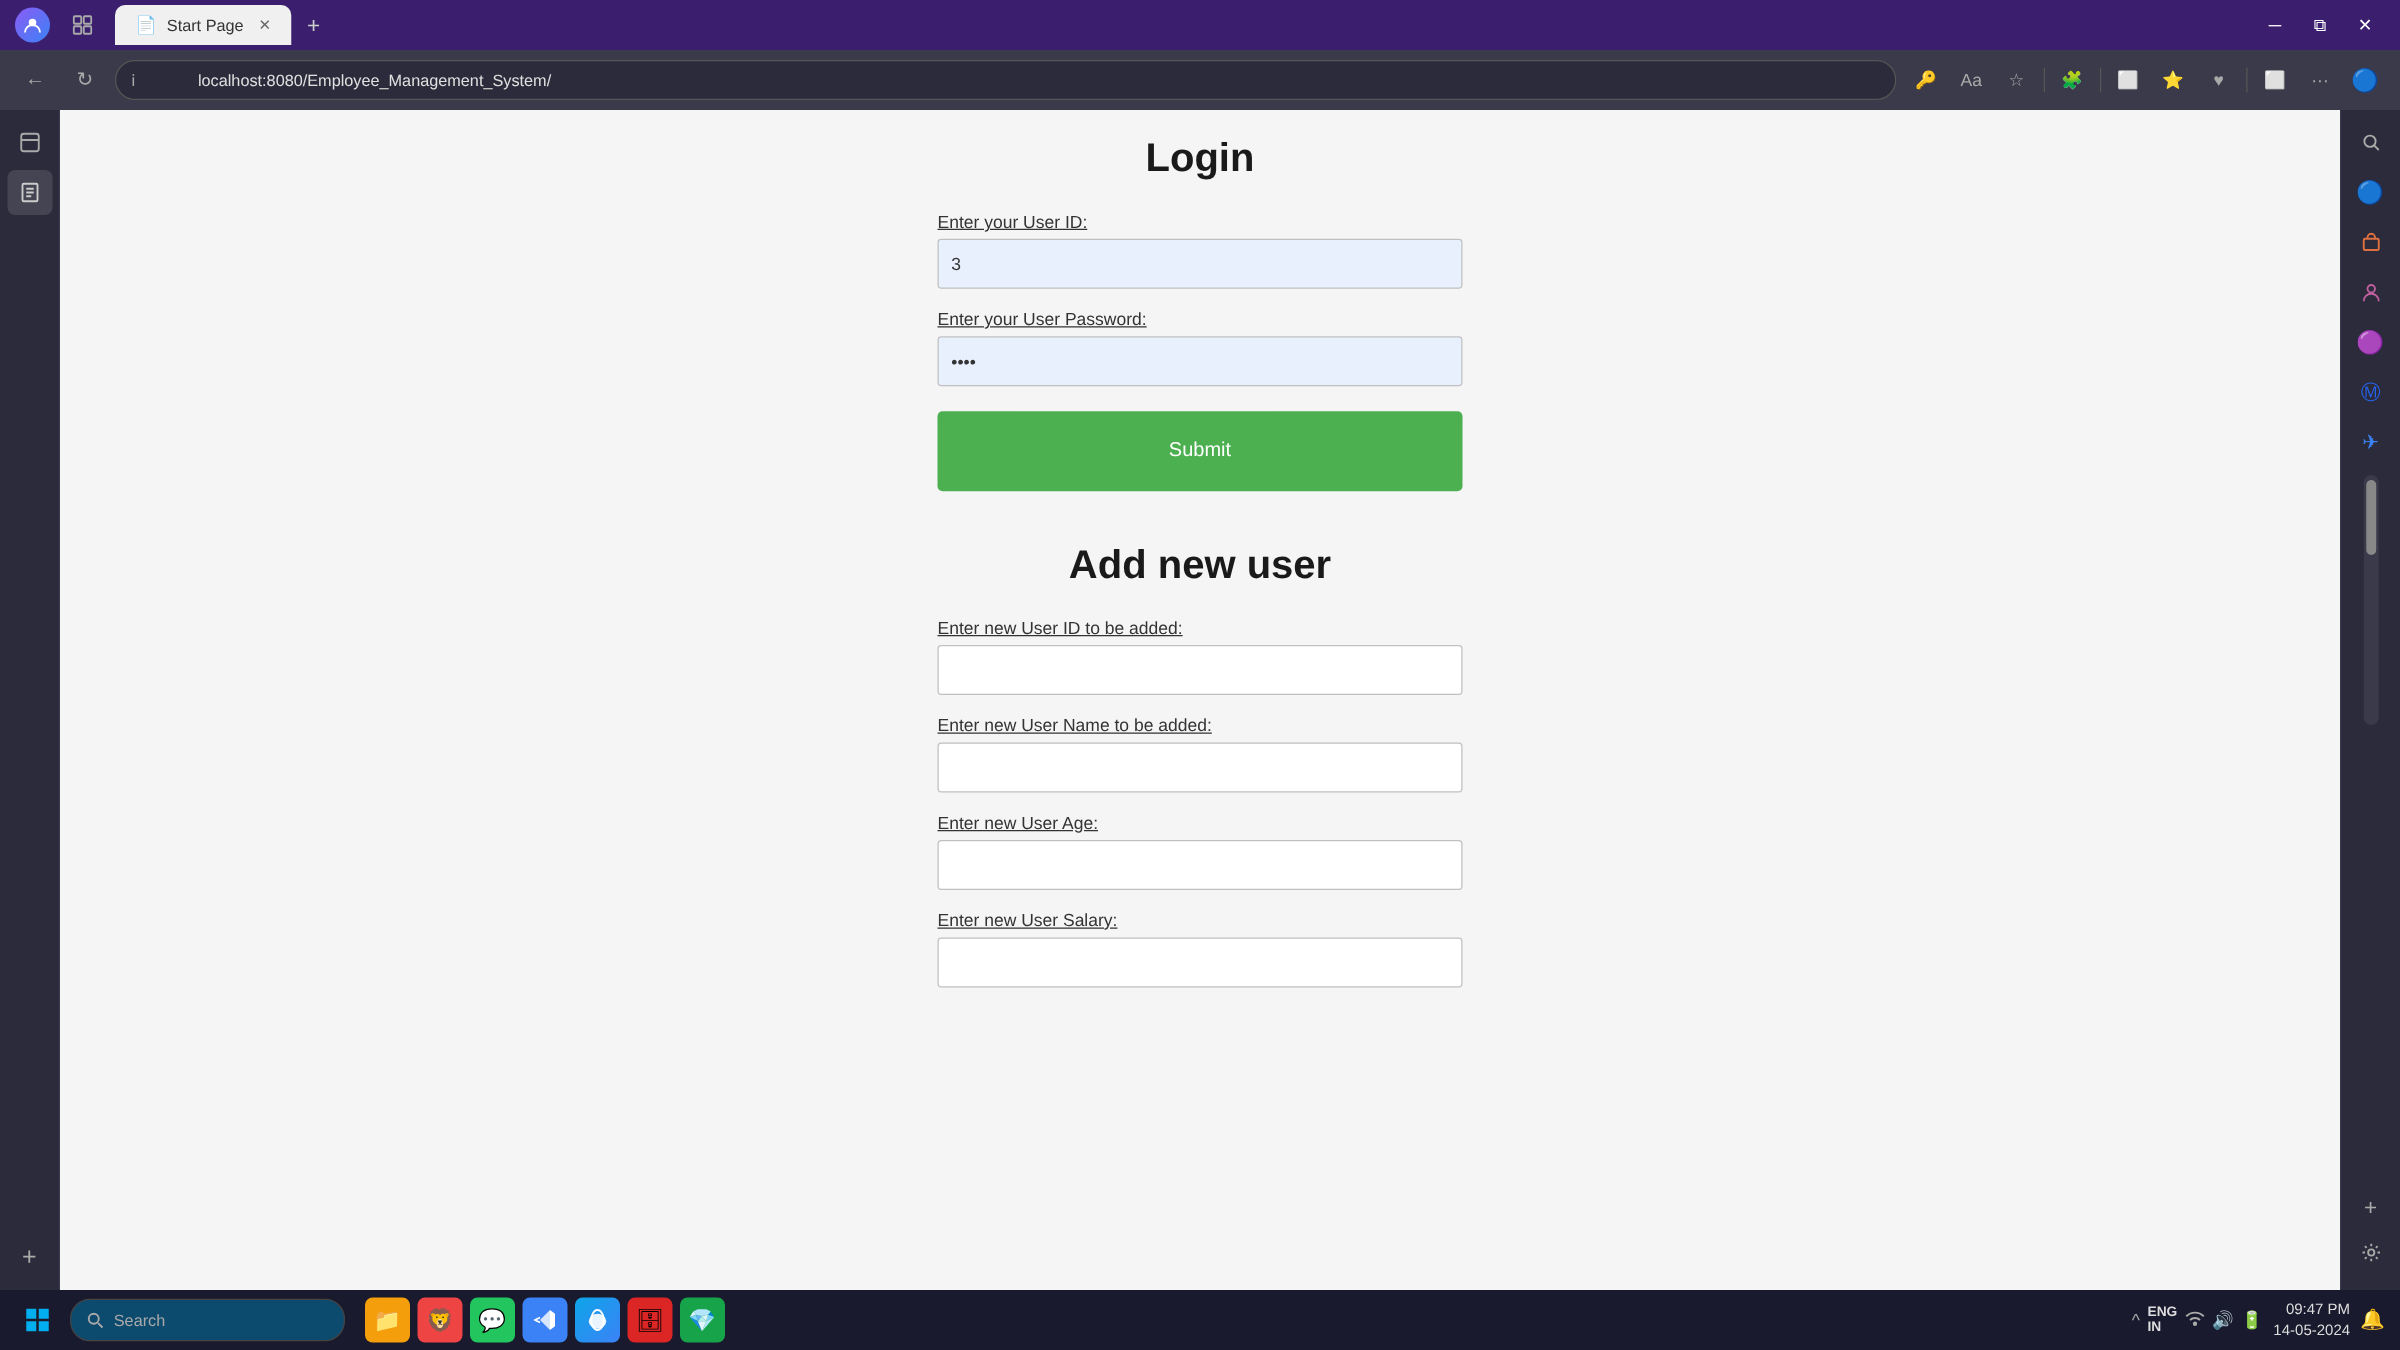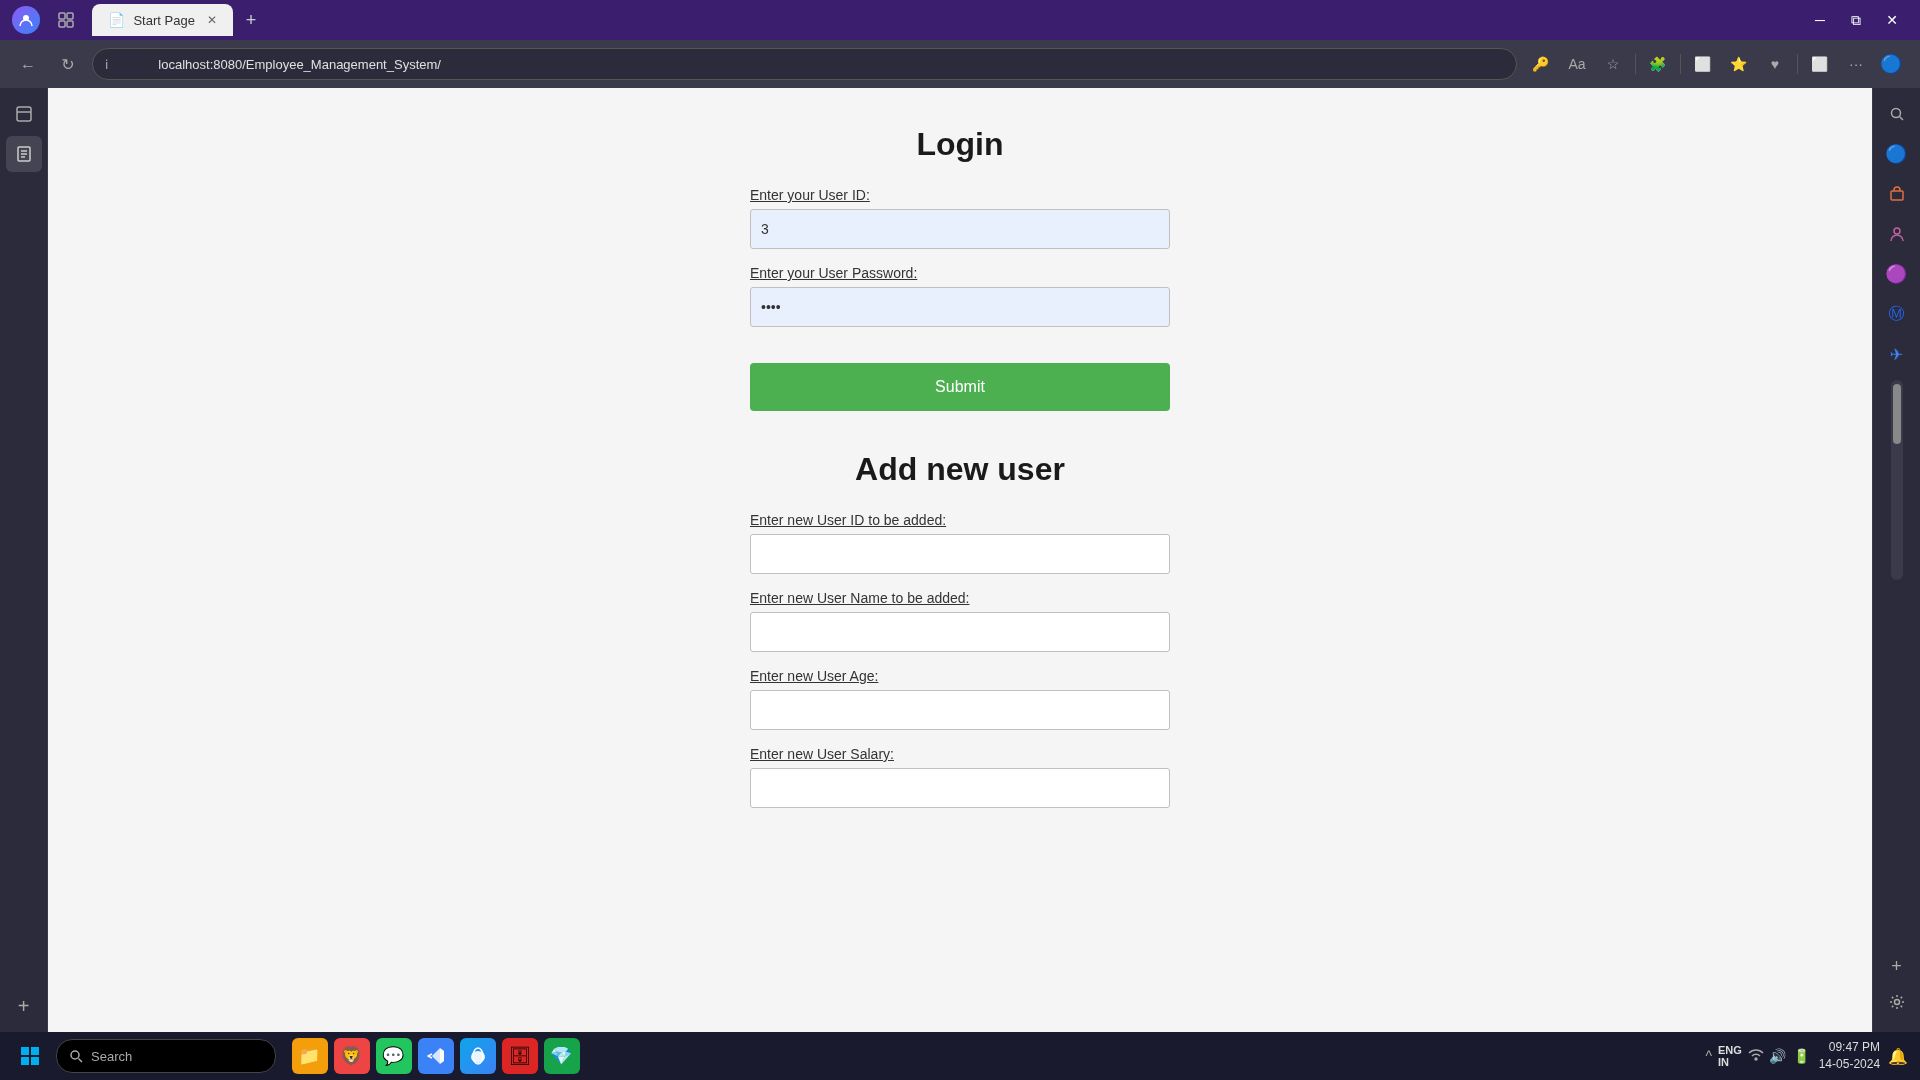--- a/index.html
+++ b/index.html
@@ -138,21 +138,21 @@
     
     .page-content {
       flex: 1;
       background: #f0f0f0;
       overflow-y: auto;
       position: relative;
     }
     .page-inner {
       background: #f5f5f5;
       min-height: 100%;
-      padding: 38px 40px;
+      padding: 20px 40px;
     }
 
     
     .right-sidebar {
       width: 48px;
       background: #2b2b3b;
       display: flex;
       flex-direction: column;
       align-items: center;
       padding: 8px 0;
@@ -213,29 +213,29 @@
       border: 1px solid #c0c0c0;
       border-radius: 3px;
       padding: 0 10px;
       font-size: 14px;
       color: #333;
       margin-bottom: 16px;
       outline: none;
     }
     .submit-btn {
       width: 100%;
-      height: 48px;
+      height: 64px;
       background: #4caf50;
       border: none;
       border-radius: 4px;
       color: white;
       font-size: 16px;
       font-weight: 500;
       cursor: pointer;
-      margin-top: 20px;
+      margin-top: 4px;
     }
 
     .add-user-section {
       max-width: 420px;
       margin: 0 auto;
     }
     .add-user-title {
       font-size: 32px;
       font-weight: 700;
       color: #1a1a1a;
@@ -266,21 +266,21 @@
       flex-shrink: 0;
     }
     .taskbar-start {
       width: 36px; height: 36px;
       display: flex; align-items: center; justify-content: center;
       cursor: pointer;
     }
     .taskbar-search {
       height: 32px;
       width: 220px;
-      background: #000000;
+      background: #0c4a6e;
       border: 1px solid #444;
       border-radius: 16px;
       display: flex; align-items: center;
       padding: 16px 12px;
       gap: 8px;
       color: #aaa;
       font-size: 13px;
       cursor: text;
     }
     .taskbar-apps { display: flex; align-items: center; gap: 6px; margin-left: 8px; }

